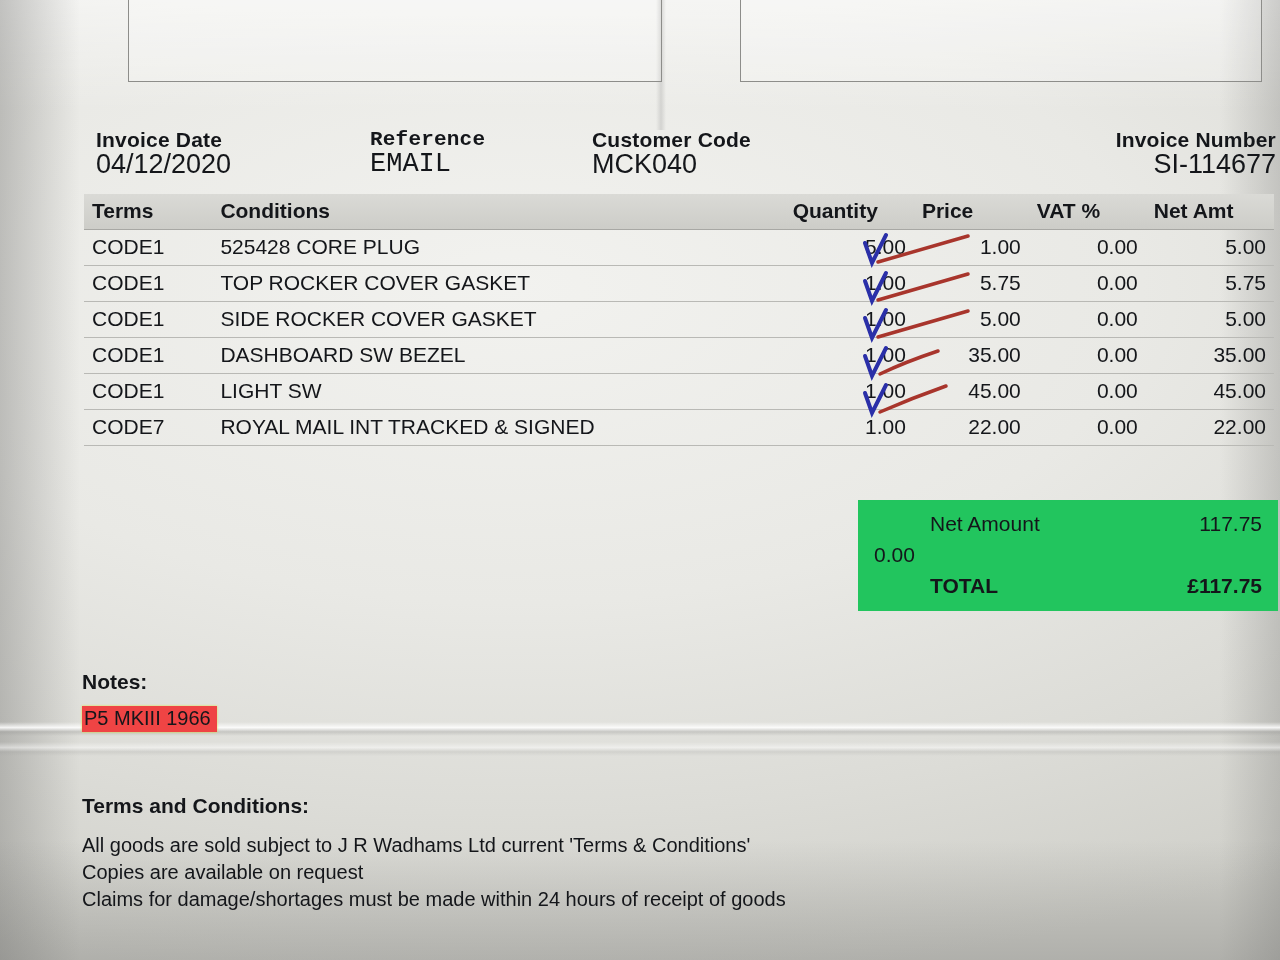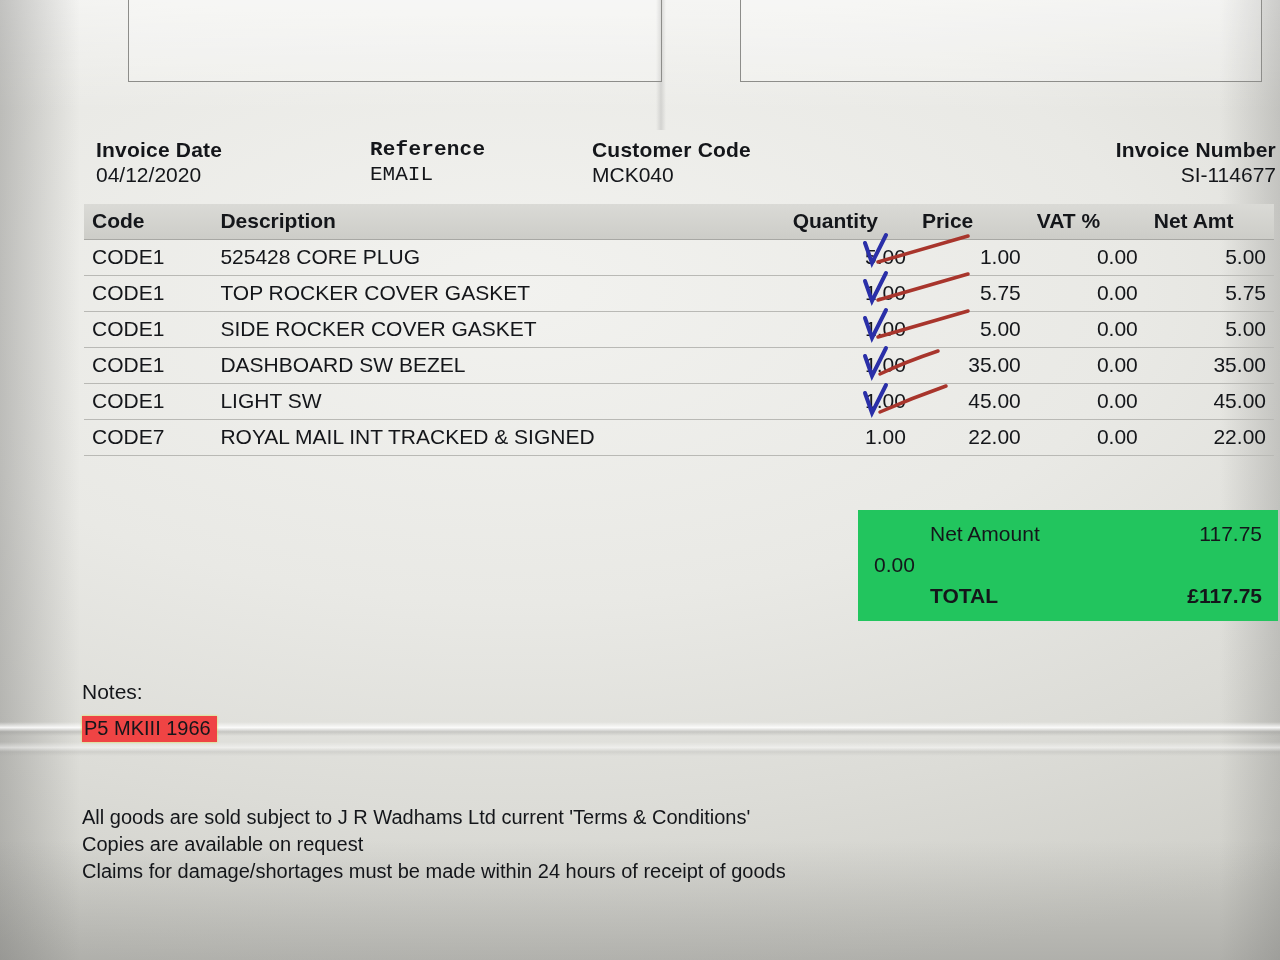--- a/index.html
+++ b/index.html
@@ -68,31 +68,30 @@
     position: absolute;
     left: 84px;
     top: 128px;
     width: 1196px;
   }
 
   
   .meta {
     position: relative;
     height: 52px;
-    margin-top: 10px;
   }
   .meta .col { position: absolute; }
   .meta .lbl {
     font-size: 21px;
     font-weight: bold;
     letter-spacing: 0.2px;
     line-height: 24px;
   }
   .meta .val {
-    font-size: 21px;
+    font-size: 27px;
     line-height: 25px;
     font-weight: normal;
   }
   .c-date { left: 12px; top: 0; }
   .c-ref  { left: 286px; top: 0; font-family: Liberation Mono, monospace; }
   .c-cust { left: 508px; top: 0; }
   .c-num  { right: 4px; top: 0; text-align: right; }
 
   
   table.items {
@@ -164,21 +163,21 @@
   .summary .srow.total { font-weight: bold; }
   .summary .slabel { padding-left: 56px; }
 
   
   .notes {
     margin-top: 34px;
     margin-left: -2px;
   }
   .notes .title {
     font-size: 21px;
-    font-weight: normal;
+    font-weight: bold;
     margin-bottom: 12px;
     margin-top: 44px;
   }
   .notes .hl {
     display: inline-block;
     font-size: 20px;
     background: #ef4444;
     padding: 1px 6px 2px 2px;
     box-shadow: 0 0 2px rgba(220,230,40,0.9);
   }
@@ -239,22 +238,22 @@
       </div>
       <div class="col c-num">
         <div class="lbl">Invoice Number</div>
         <div class="val">SI-114677</div>
       </div>
     </div>
 
     <table class="items">
       <thead>
         <tr>
-          <th class="col-code">Code</th>
-          <th class="col-desc">Description</th>
+          <th class="col-code">Terms</th>
+          <th class="col-desc">Conditions</th>
           <th class="col-qty num">Quantity</th>
           <th class="col-price num">Price</th>
           <th class="col-vat num">VAT %</th>
           <th class="col-net num">Net Amt</th>
         </tr>
       </thead>
       <tbody>
         <tr>
           <td>CODE1</td>
           <td>525428 CORE PLUG</td>
@@ -322,20 +321,21 @@
         </div>
       </div>
     </div>
 
     <div class="notes">
       <div class="title">Notes:</div>
       <span class="hl">P5 MKIII 1966</span>
     </div>
 
     <div class="terms">
+      <div class="title">Terms and Conditions:</div>
       <div class="line">All goods are sold subject to J R Wadhams Ltd current 'Terms &amp; Conditions'</div>
       <div class="line">Copies are available on request</div>
       <div class="line">Claims for damage/shortages must be made within 24 hours of receipt of goods</div>
     </div>
   </div>
 
   <svg class="annot" width="1280" height="960" viewBox="0 0 1280 960">
     <g stroke="#2a2fa8" stroke-width="4" fill="none" stroke-linecap="round">
       <path d="M865 243 L872 263 L886 235"></path>
       <path d="M865 281 L872 301 L886 273"></path>

